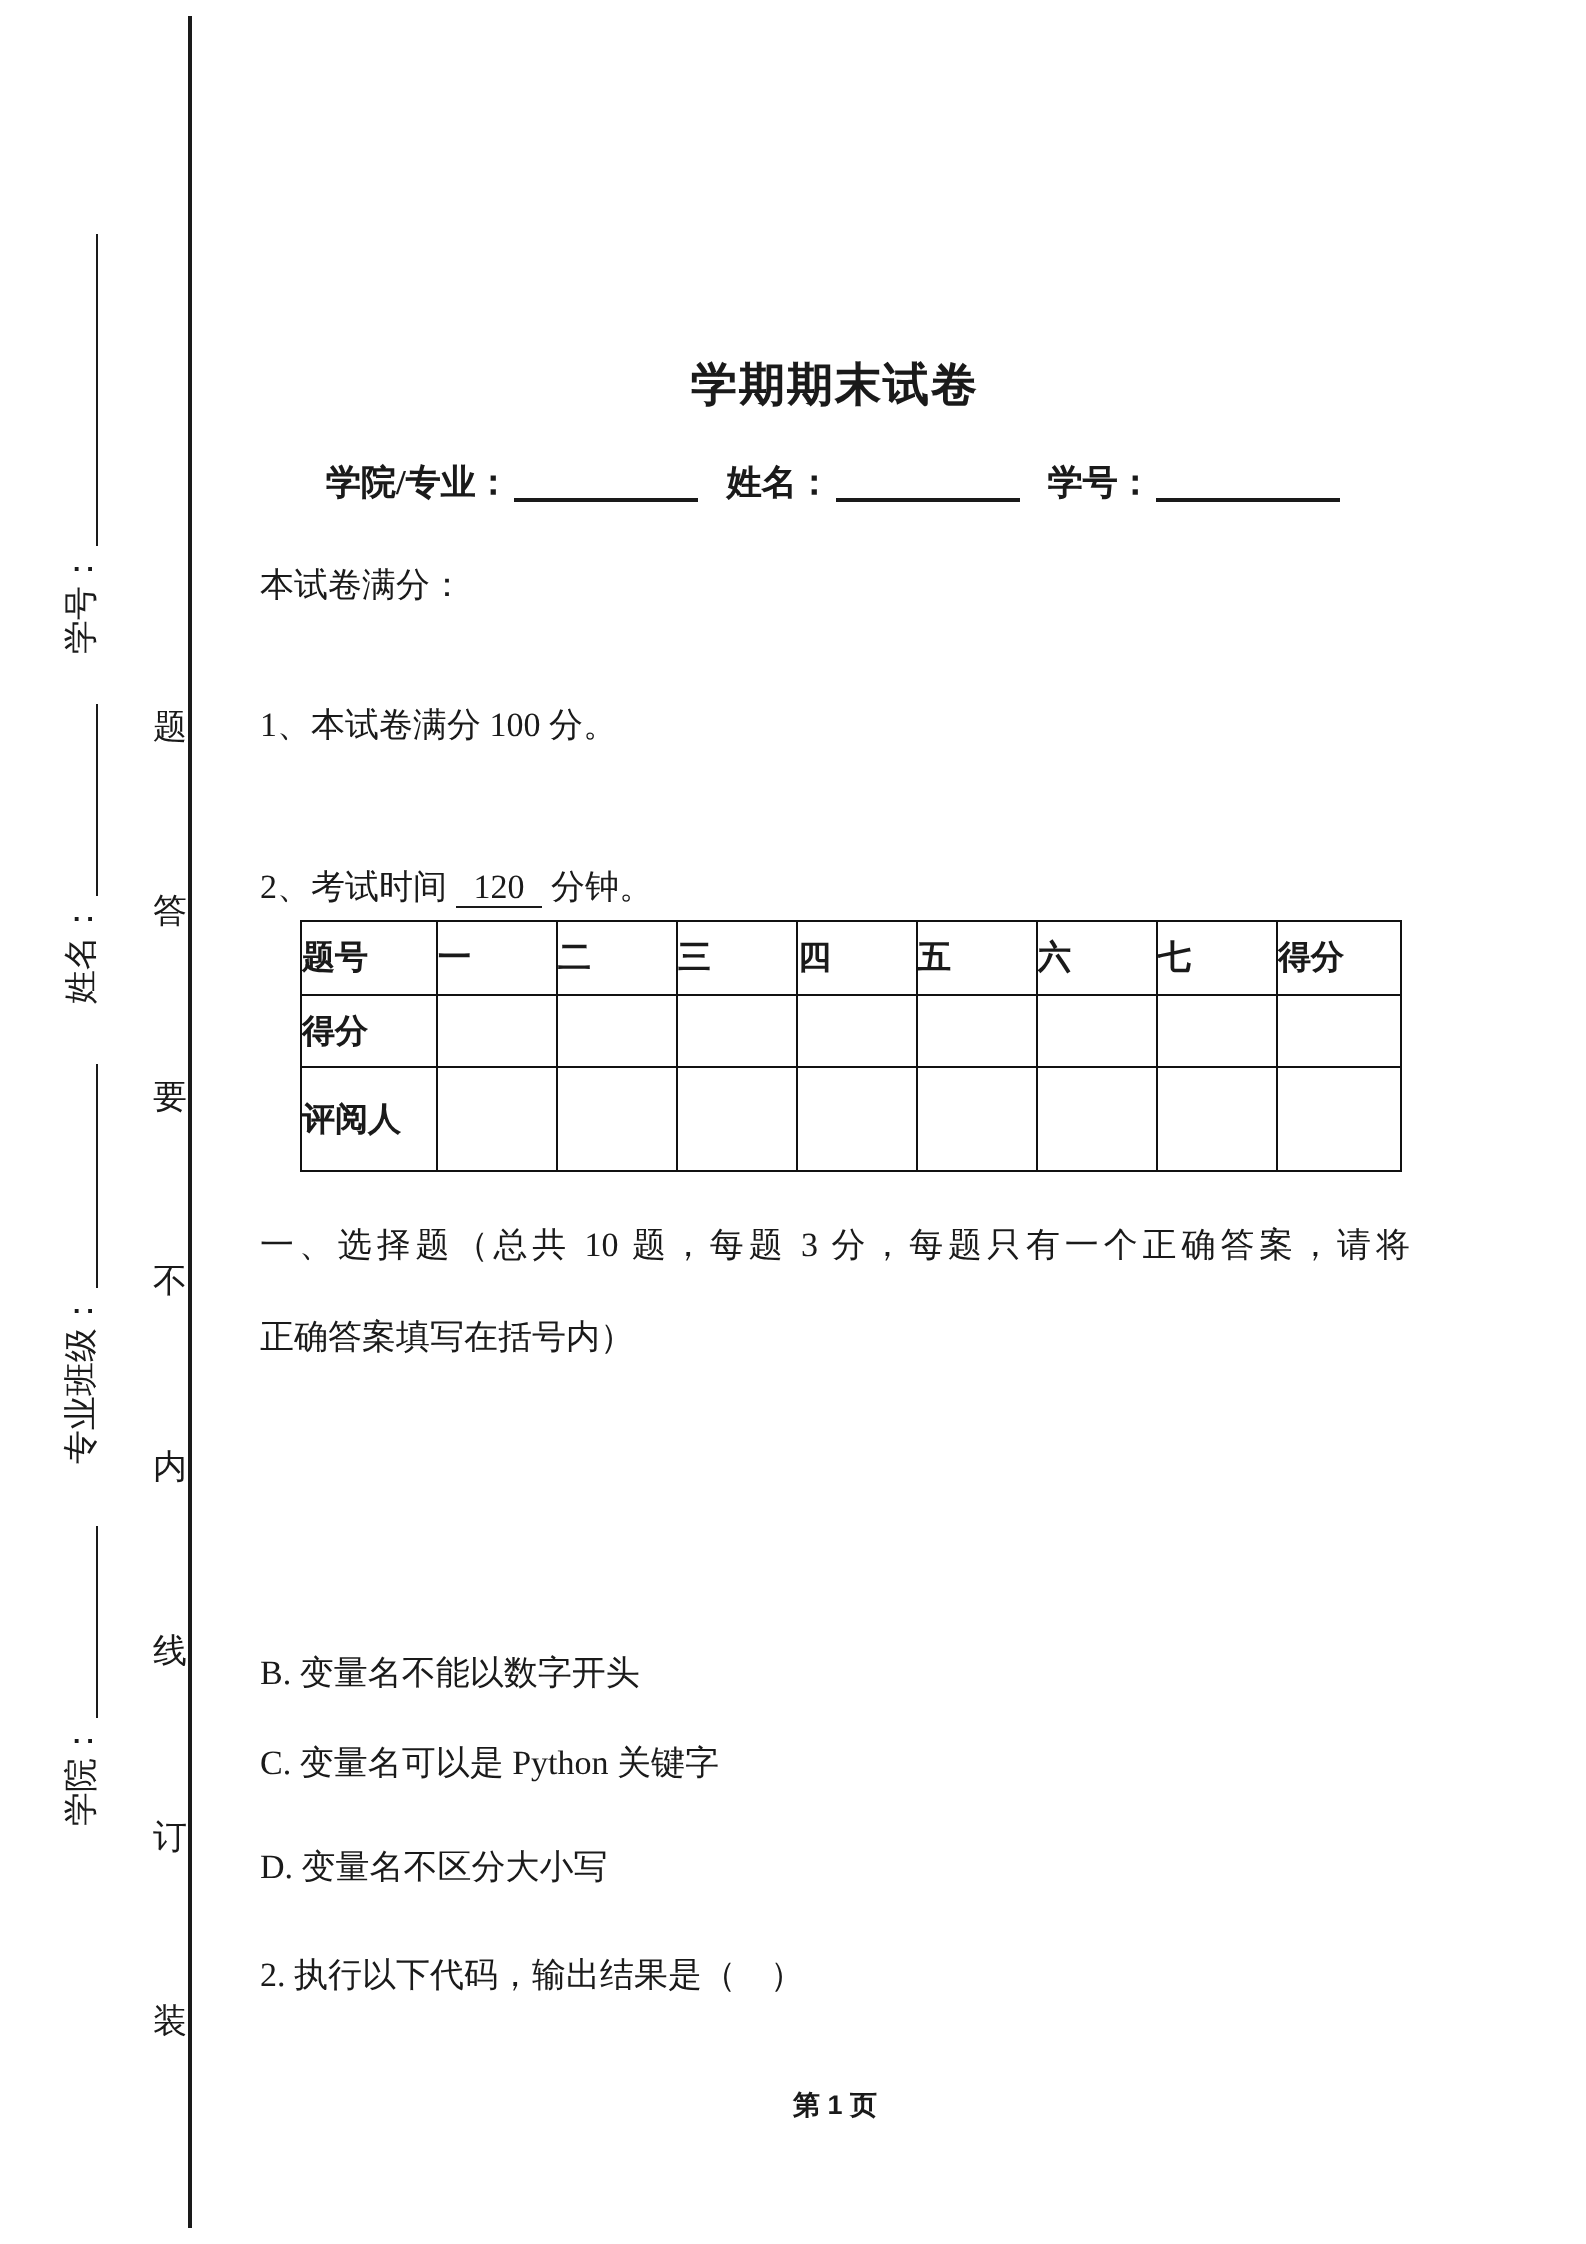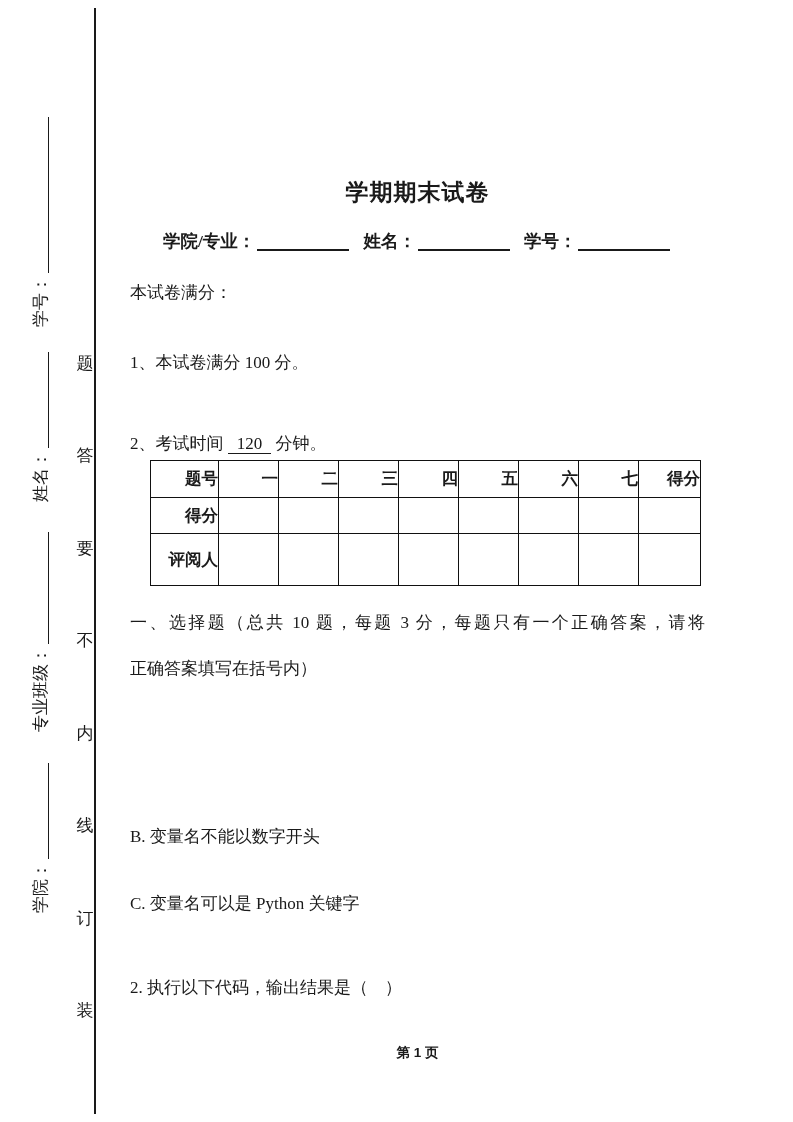--- a/index.html
+++ b/index.html
@@ -58,21 +58,21 @@
   .body-text { font-size:17px; }
 
   .u-val { border-bottom:1.6px solid #1a1a1a; padding:0 9px; }
 
   table.score {
     position:absolute; left:150px; top:460px;
     border-collapse:collapse; table-layout:fixed;
   }
   table.score td {
     border:1.7px solid #111111;
-    text-align:right; vertical-align:middle;
+    text-align:left; vertical-align:middle;
     font-size:16.5px;
   }
   table.score td.b { font-weight:bold; }
   tr.r1 td { height:37px; }
   tr.r2 td { height:36px; }
   tr.r3 td { height:52px; }
 
   .just { text-align:justify; text-align-last:justify; }
 
   .footer {
@@ -181,19 +181,20 @@
       <td></td>
       <td></td>
     </tr>
   </tbody>
     </table>
 
   <div class="abs body-text just" style="left:130px; top:611px; width:575px;">一、选择题（总共 10 题，每题 3 分，每题只有一个正确答案，请将</div>
   <div class="abs body-text" style="left:130px; top:657px;">正确答案填写在括号内）</div>
 
   <div class="abs body-text" style="left:130px; top:825px;">B. 变量名不能以数字开头</div>
-  <div class="abs body-text" style="left:130px; top:892px;">C. 变量名可以是 Python 关键字</div>
+  <div class="abs body-text" style="left:130px; top:870px;">C. 变量名可以是 Python 关键字</div>
+  <div class="abs body-text" style="left:130px; top:922px;">D. 变量名不区分大小写</div>
 
   <div class="abs body-text" style="left:130px; top:976px;">2. 执行以下代码，输出结果是（　）</div>
 
   <div class="abs footer">第 1 页</div>
 
 </div>
 
 </body></html>

